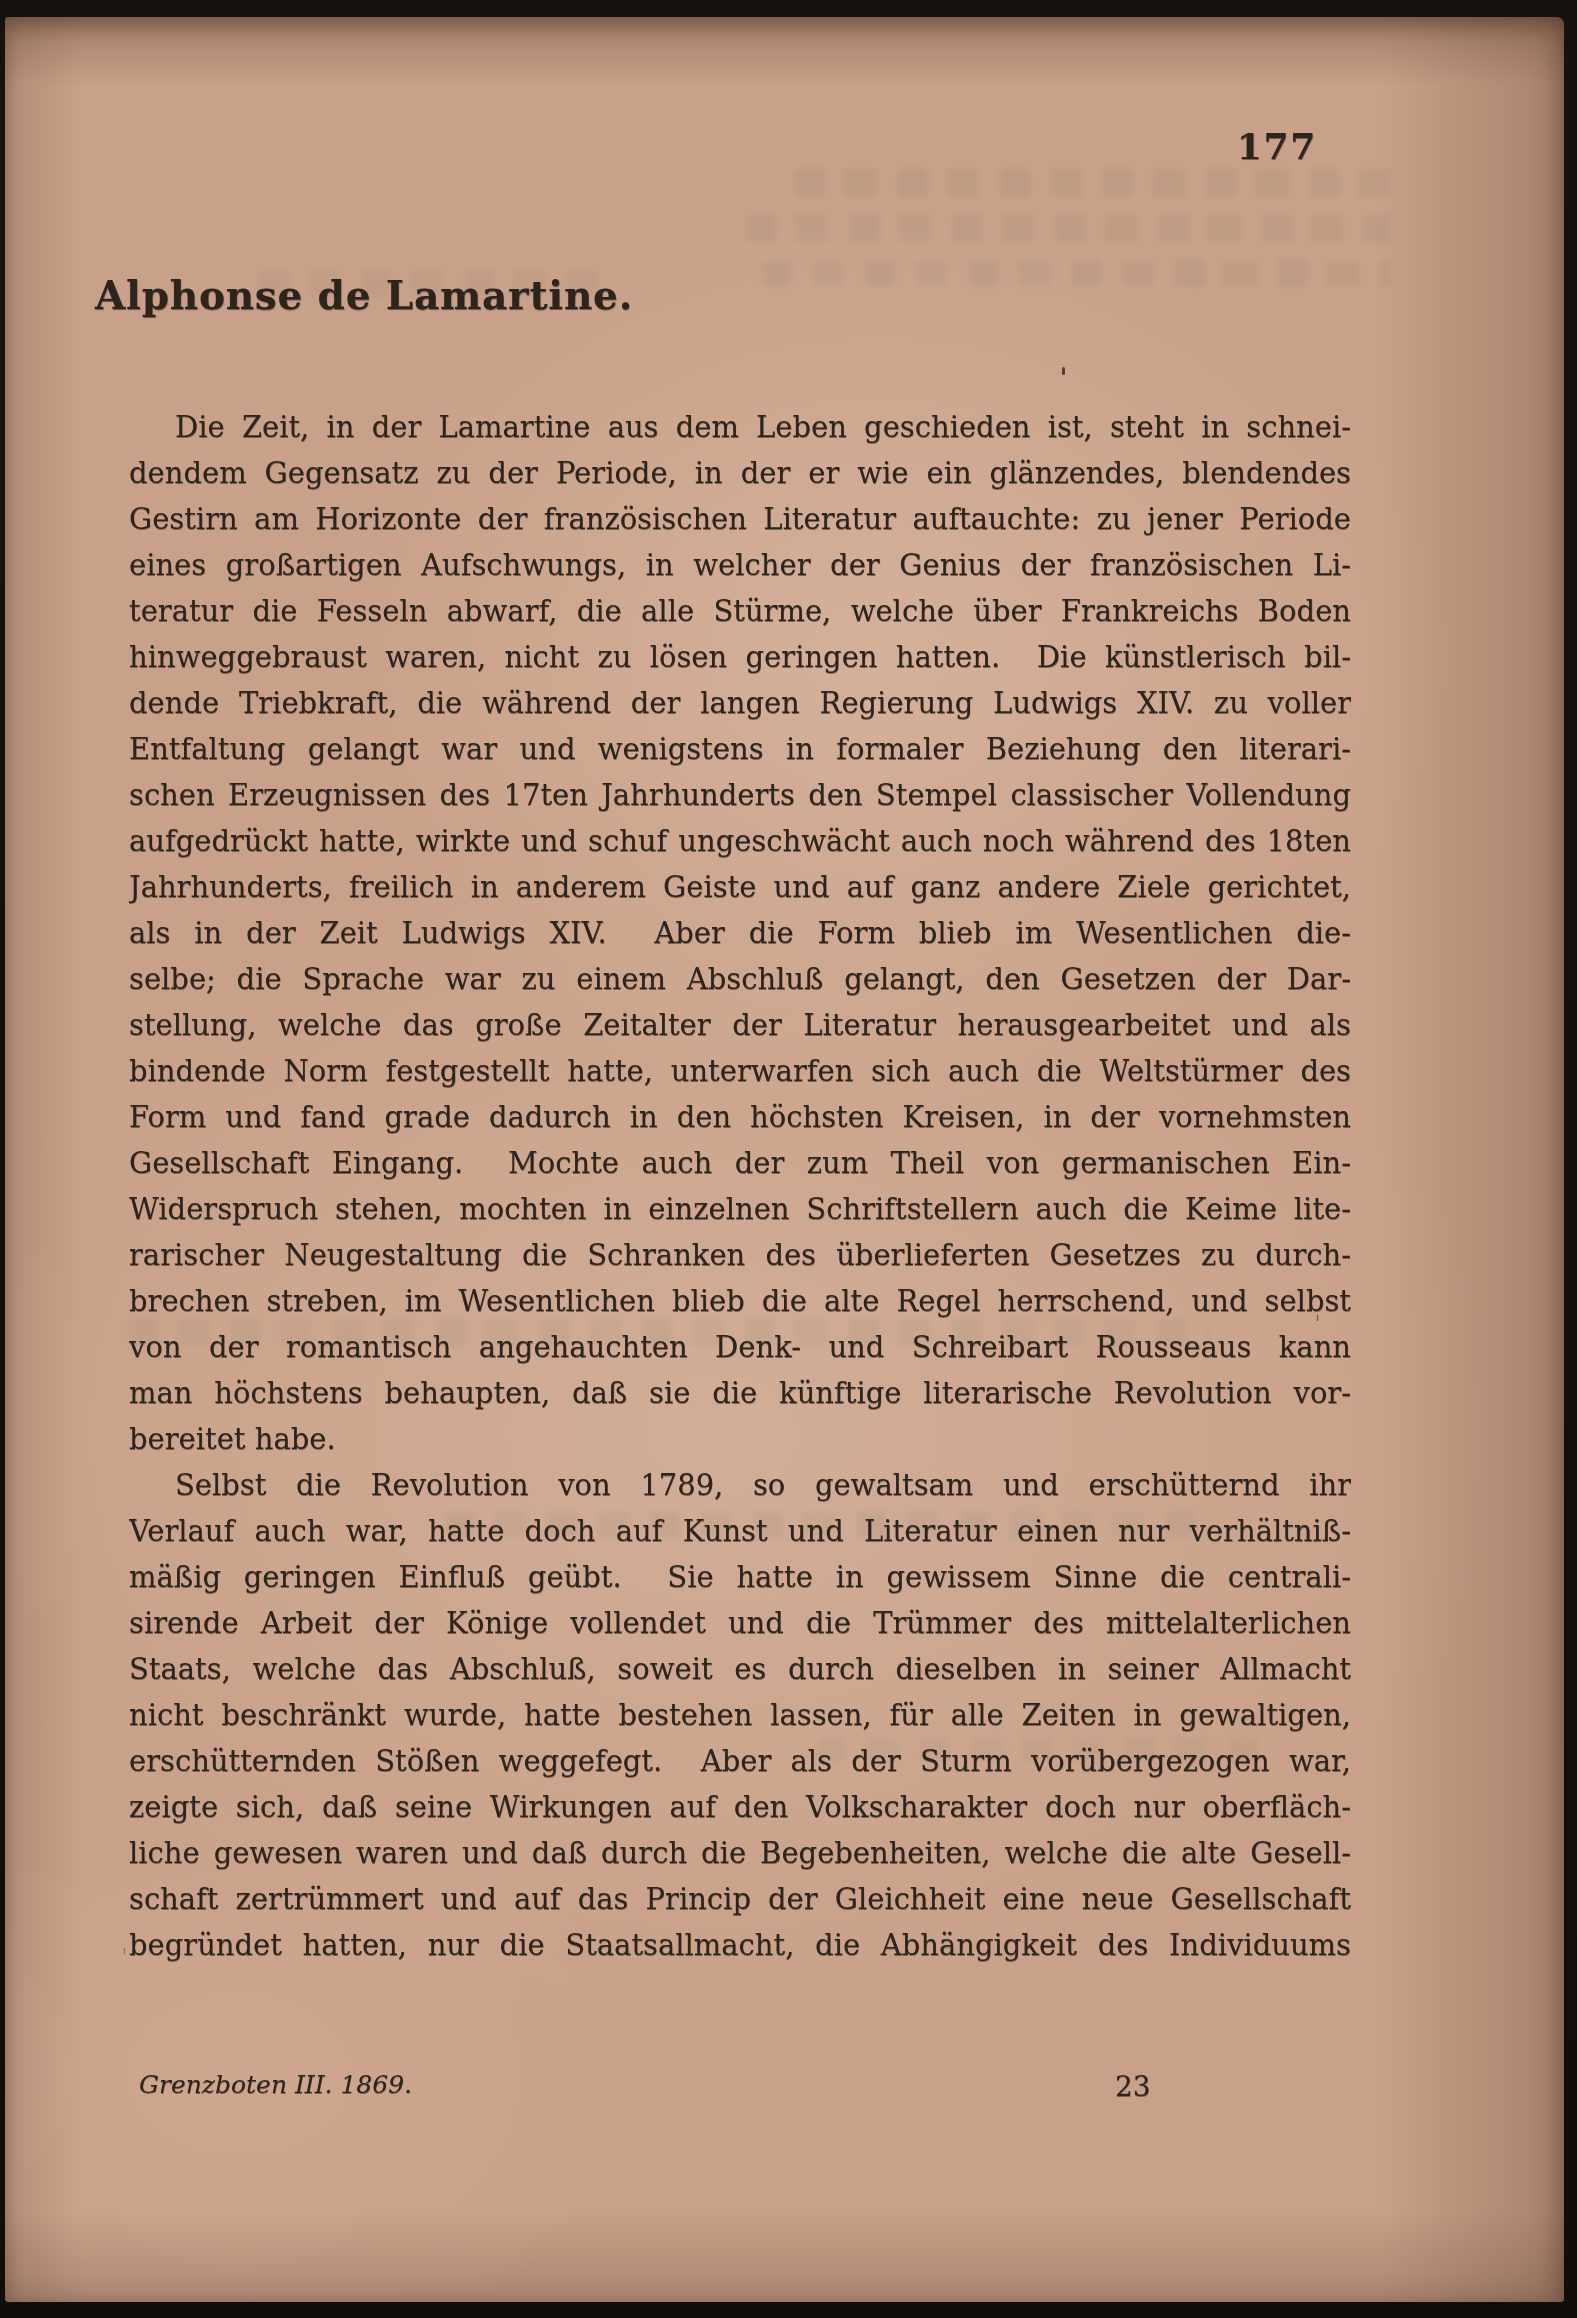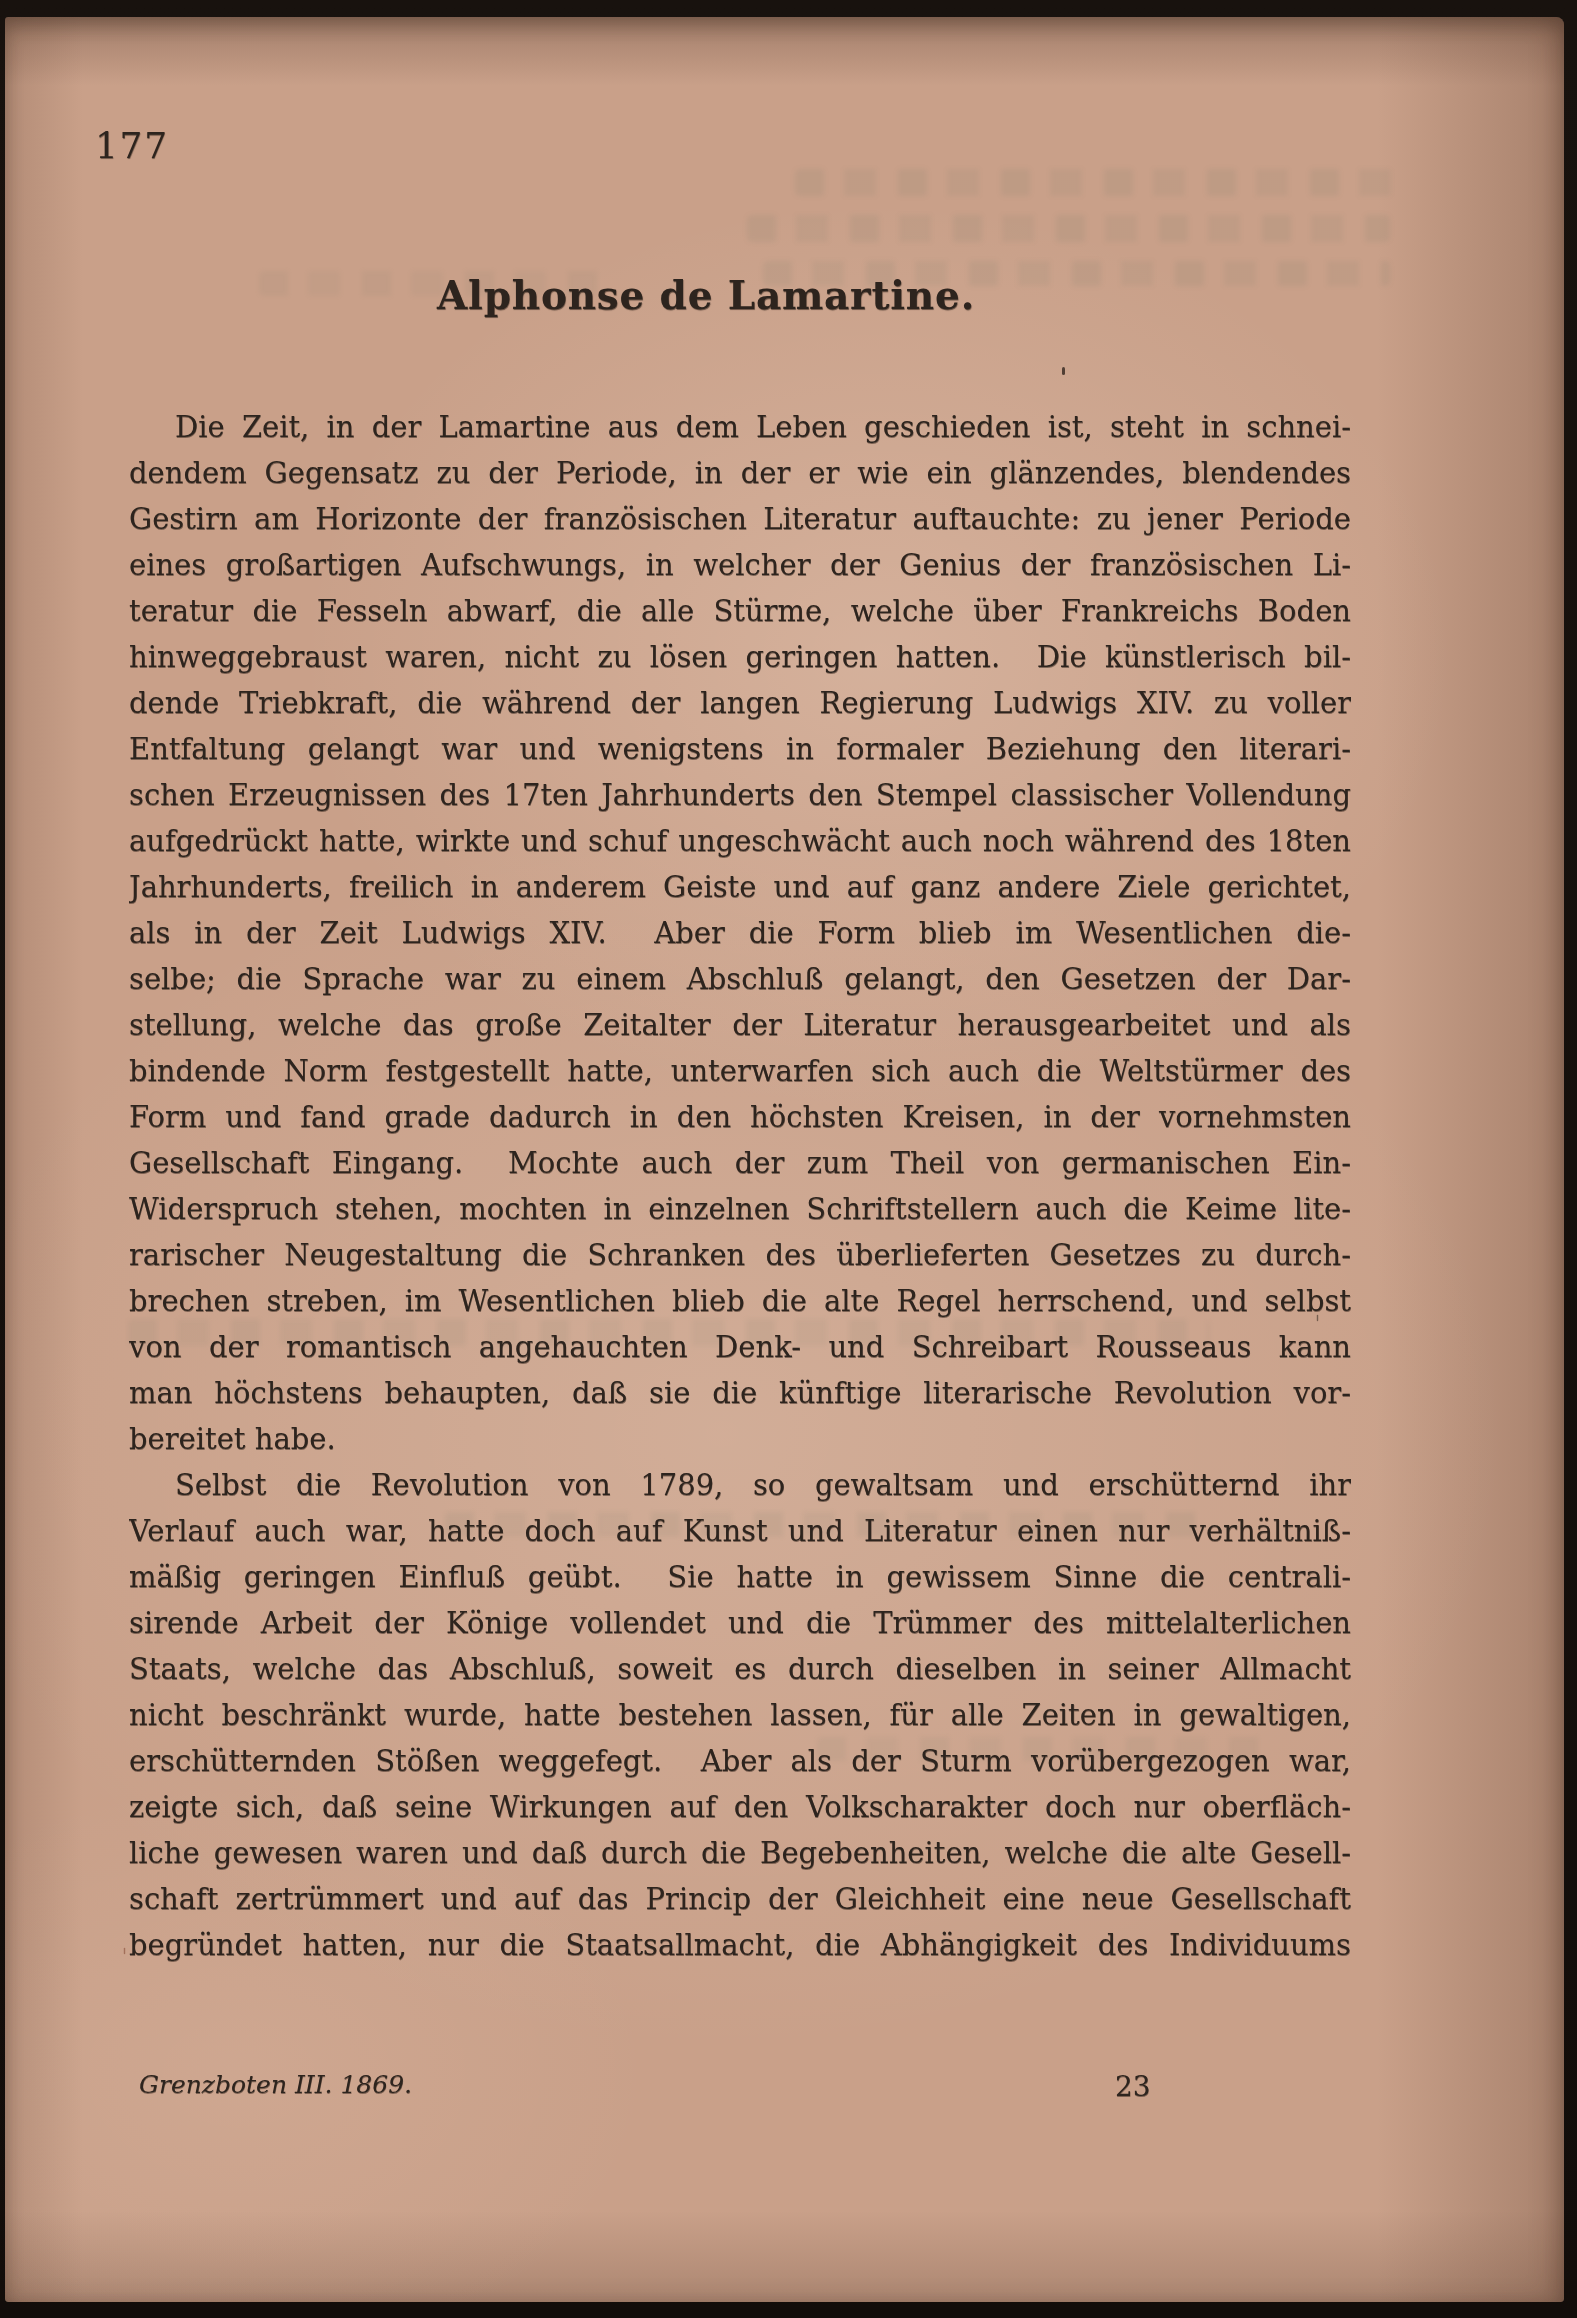--- a/index.html
+++ b/index.html
@@ -20,26 +20,26 @@
       radial-gradient(ellipse 592px 423px at 15% 90%, rgba(255,228,210,0.10), transparent 70%),
       linear-gradient(90deg, rgba(92,60,44,0.20), rgba(92,60,44,0) 5%, rgba(92,60,44,0) 88%, rgba(92,60,44,0.30)),
       linear-gradient(180deg, rgba(70,45,32,0.30), rgba(70,45,32,0) 3%, rgba(70,45,32,0) 96%, rgba(70,45,32,0.22));
     box-shadow: inset 0 8.5px 18.6px rgba(40,25,15,0.30), inset -12px 0 25px rgba(60,35,22,0.18);
     border-radius:3.4px 7.6px 3.4px 3.4px;
     color:#2d241e;
   }
   .col{position:absolute;left:90px;top:0;width:1222px;height:100%;}
   .pageno{
     position:absolute;top:108px;left:0;width:100%;
-    text-align:left;font-size:36px;font-weight:normal;letter-spacing:1.7px;
+    text-align:right;font-size:36px;font-weight:bold;letter-spacing:1.7px;
     text-shadow:0.4px 0.6px 0.7px rgba(45,32,24,0.55);
   }
   .title{
     position:absolute;top:255px;left:0;width:100%;
-    text-align:center;font-size:39px;font-weight:bold;letter-spacing:0.8px;
+    text-align:left;font-size:39px;font-weight:bold;letter-spacing:0.8px;
     text-shadow:0.5px 0.7px 0.8px rgba(45,32,24,0.6);
   }
   .body{
     position:absolute;top:387px;left:0;width:100%;
     font-size:29px;
     text-shadow:0.3px 0.5px 0.6px rgba(45,32,24,0.5);
     margin-left:34px;
   }
   .line{
     height:46px;line-height:46px;

